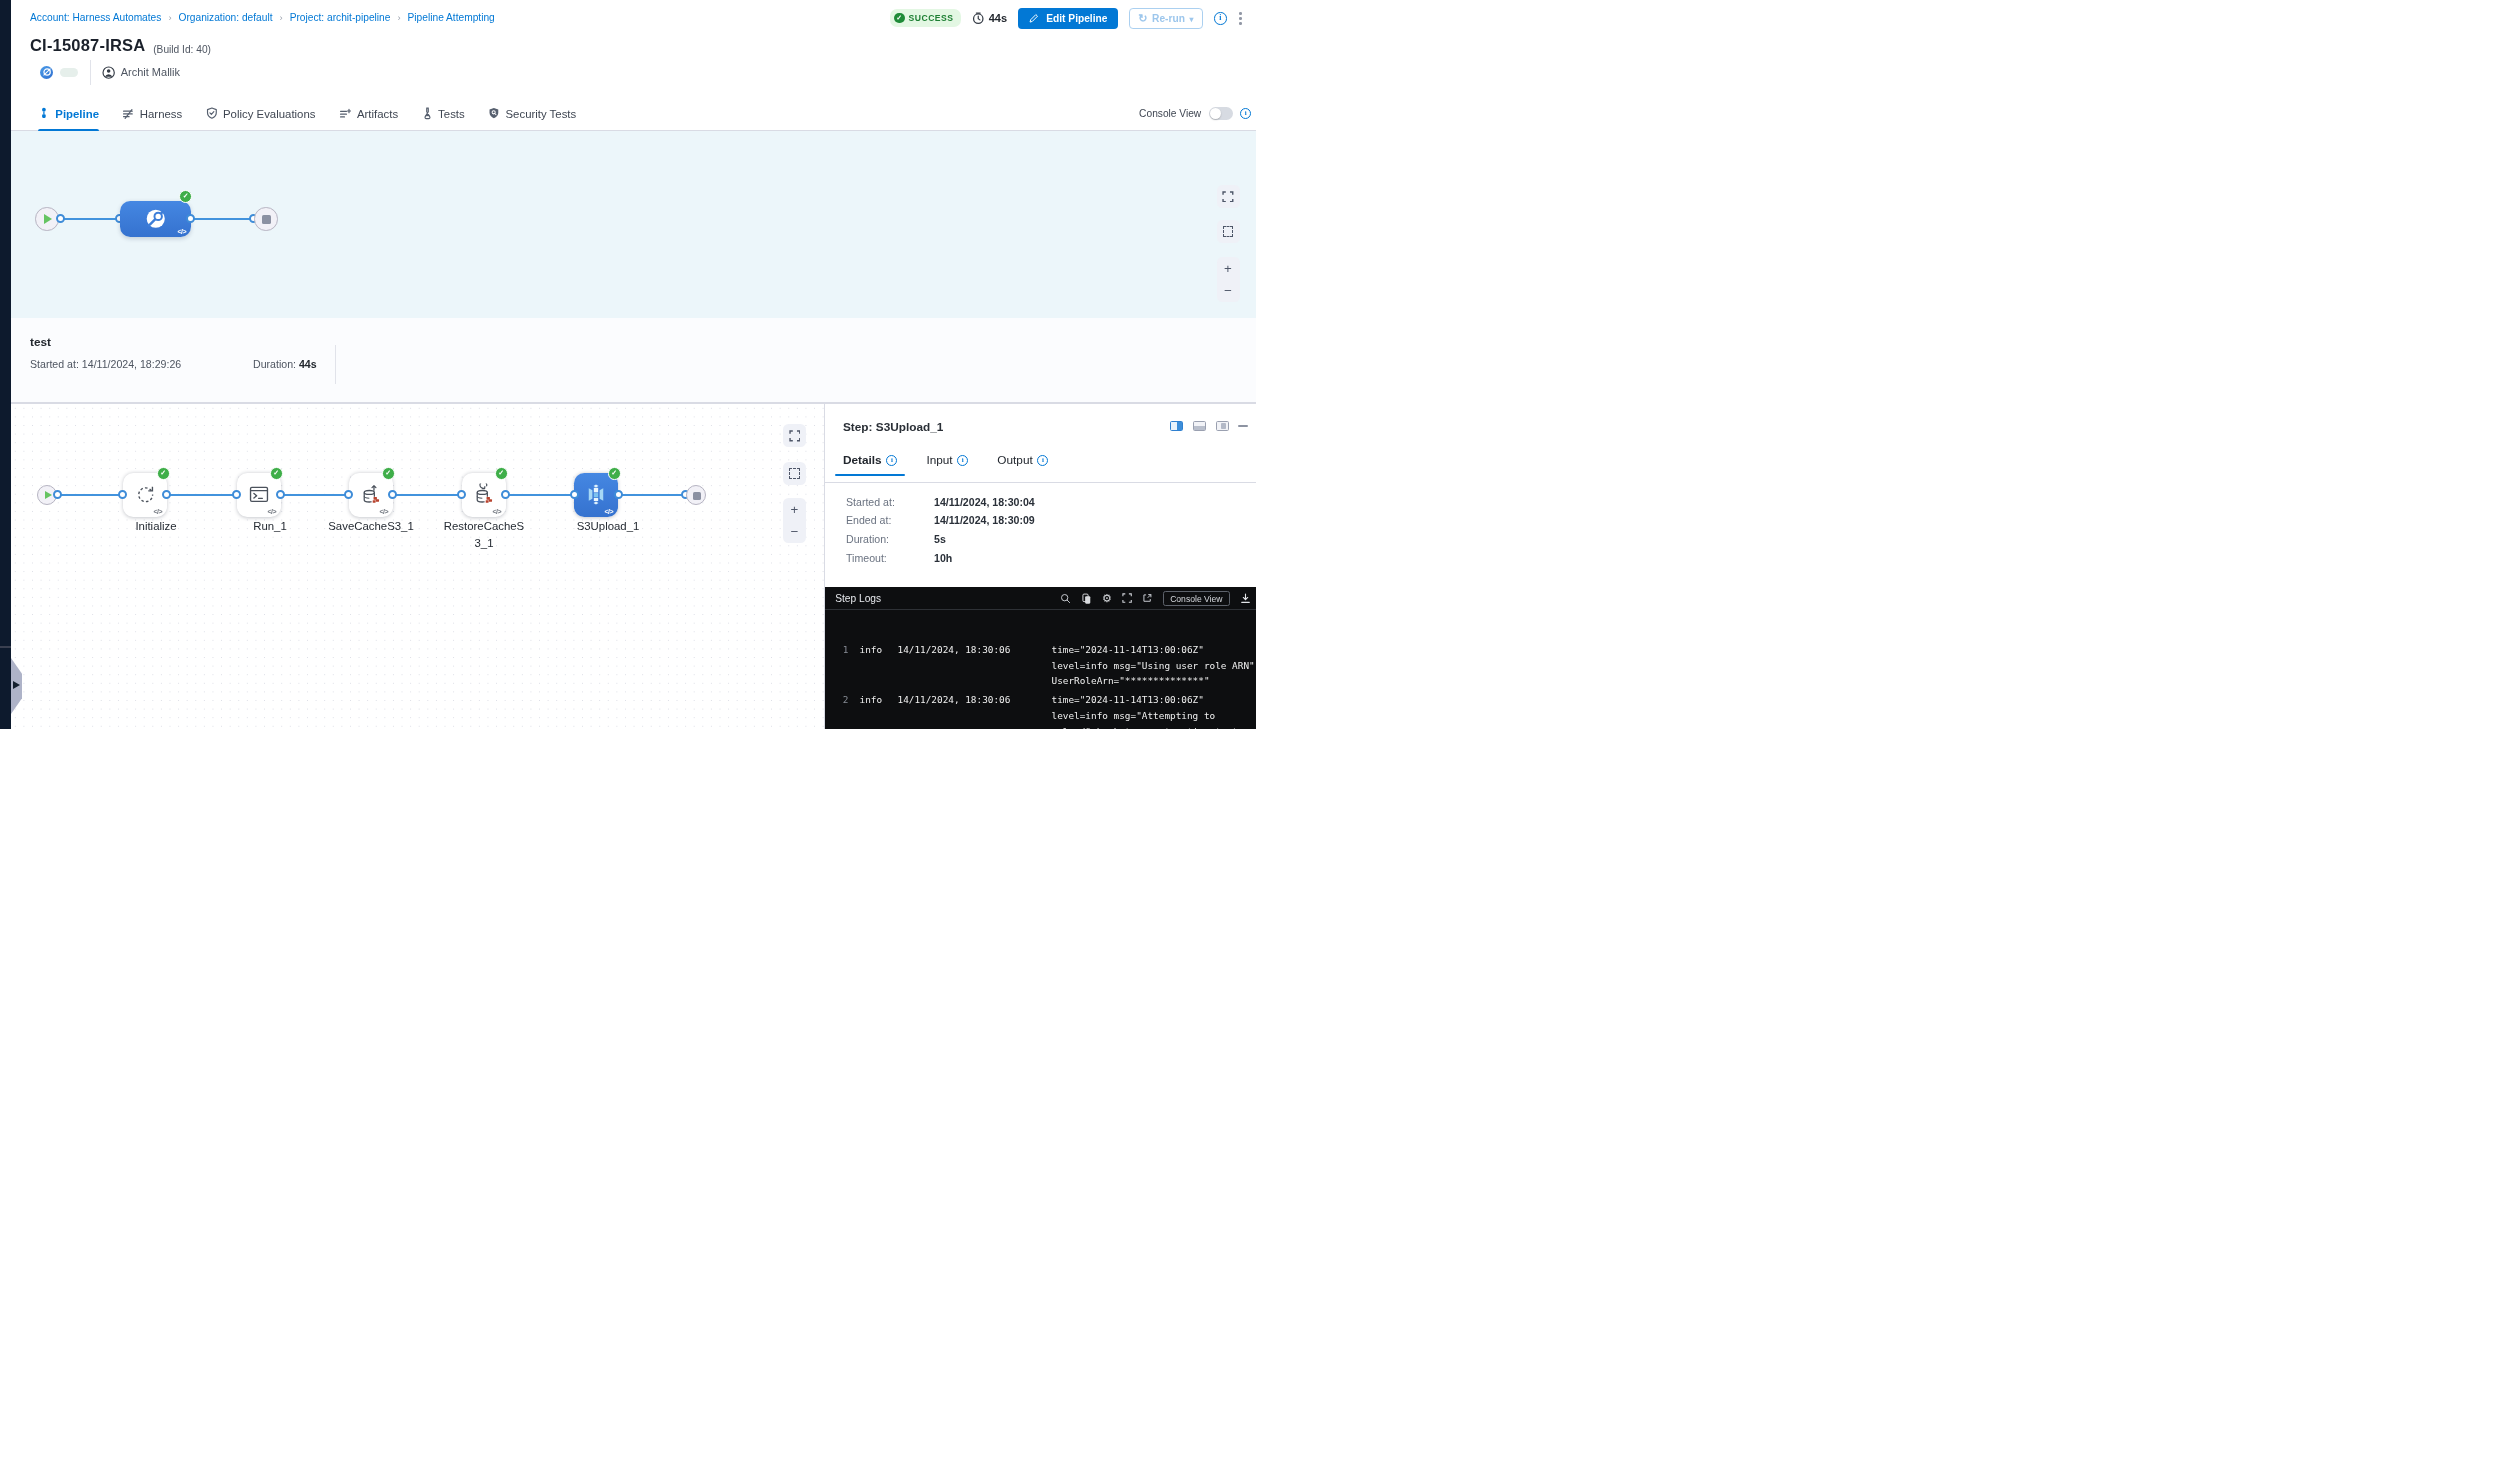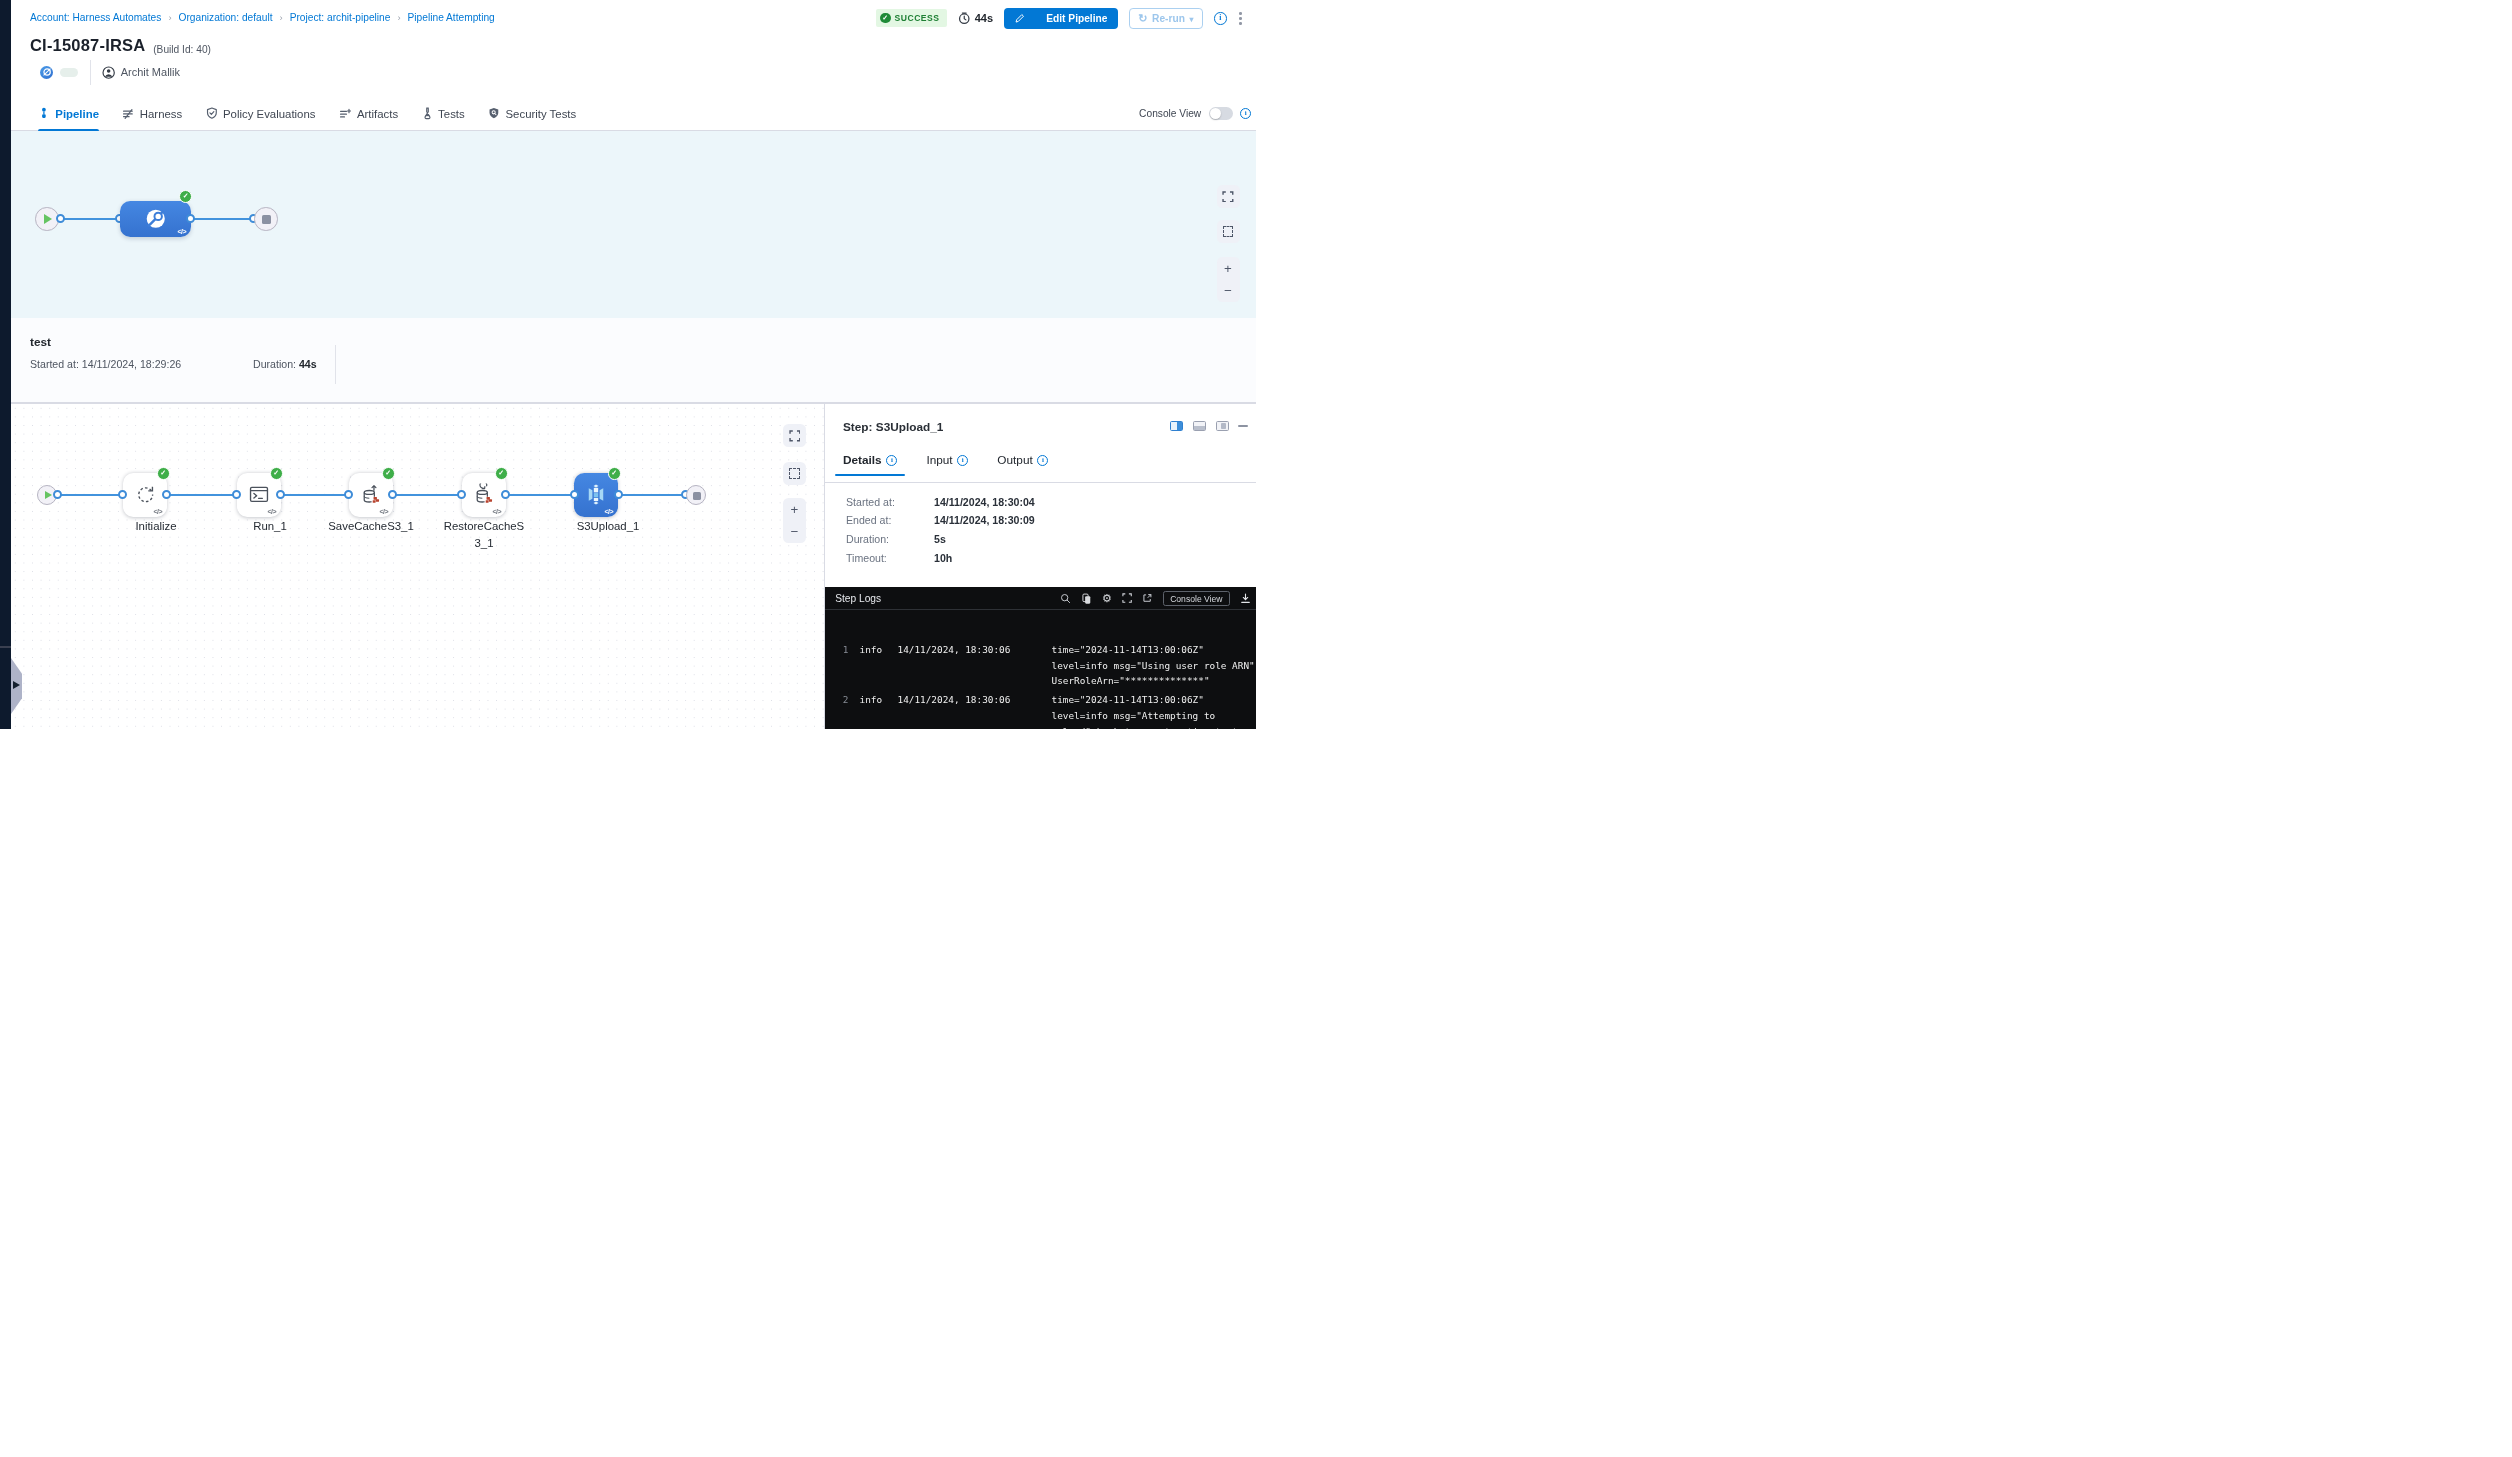--- a/index.html
+++ b/index.html
@@ -16,25 +16,25 @@
     border-top:4.7px solid transparent; border-bottom:4.7px solid transparent; border-left:7px solid #14202f; }
 
   
   .breadcrumb { position:absolute; left:30px; top:11.8px; display:flex; align-items:center; gap:7px;
     font-size:10.2px; color:#0278d5; }
   .breadcrumb .crumb { cursor:pointer; }
   .breadcrumb .sep { color:#9aa0ad; font-size:9.4px; }
 
   .top-actions { position:absolute; right:12.5px; top:7.8px; display:flex; align-items:center; gap:11px; }
   .badge-success { display:flex; align-items:center; gap:3.9px; height:18px; padding:0 7.8px 0 4.7px;
-    background:#e3f7e3; border-radius:2px; color:#1d7f33; font-size:8.6px; font-weight:700; letter-spacing:0.5px; }
+    background:#e3f7e3; border-radius:7px; color:#1d7f33; font-size:8.6px; font-weight:700; letter-spacing:0.5px; }
   .badge-success .chk { width:10.2px; height:10.2px; border-radius:50%; background:#1f8b38; color:#fff;
     font-size:7px; line-height:10.2px; text-align:center; font-weight:700; }
   .duration-wrap { display:flex; align-items:center; gap:3.9px; font-size:11px; font-weight:600; color:#22272e; }
-  .btn-edit { display:flex; align-items:center; gap:21px; height:21px; padding:0 10.2px; background:#0278d5;
+  .btn-edit { display:flex; align-items:center; gap:7px; height:21px; padding:0 10.2px; background:#0278d5;
     border-radius:3.9px; color:#fff; font-size:10.2px; font-weight:600; cursor:pointer; }
   .btn-rerun { display:flex; align-items:center; gap:4.7px; height:21px; padding:0 8.6px; background:#fff;
     border:0.8px solid #abd0f0; border-radius:3.9px; color:#9cc6ec; font-size:10.2px; font-weight:600; cursor:pointer; }
   .btn-rerun .refresh::before { content:"↻"; font-size:11px; }
   .btn-rerun .caret::before { content:"▾"; font-size:7.8px; }
   .info-circ { width:12.5px; height:12.5px; border:1.2px solid #0278d5; border-radius:50%; color:#0278d5;
     font-size:7.8px; font-weight:700; text-align:center; line-height:10.2px; font-family:"Liberation Serif",serif; }
   .kebab { display:flex; flex-direction:column; gap:2.4px; padding:1.6px; cursor:pointer; }
   .kebab i { width:2.7px; height:2.7px; border-radius:50%; background:#9298a6; }
 

